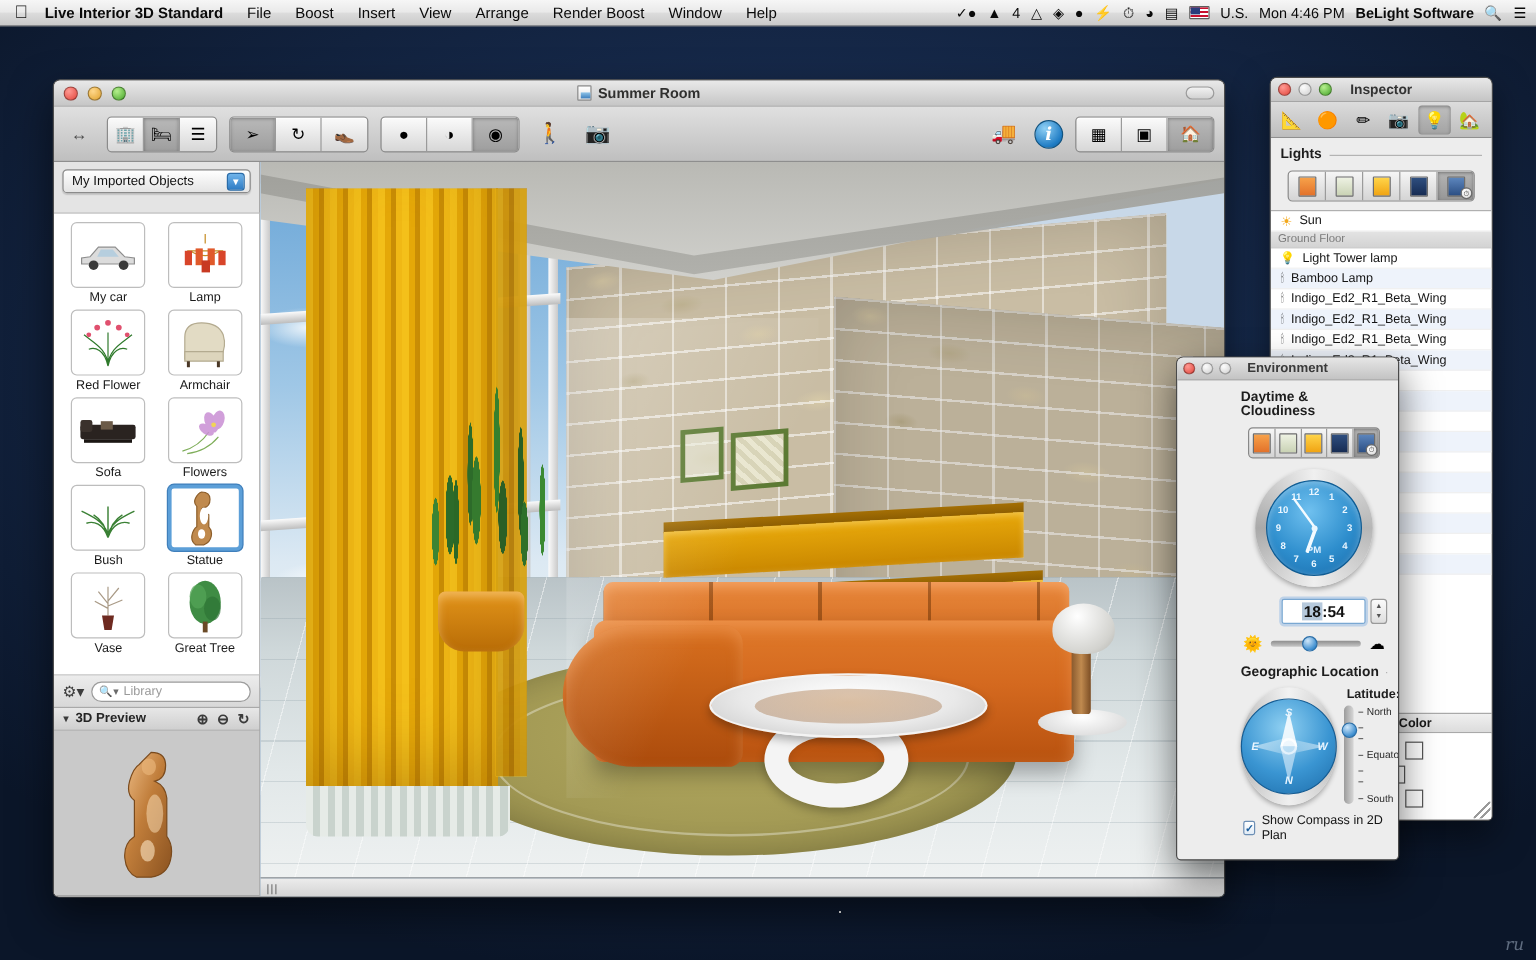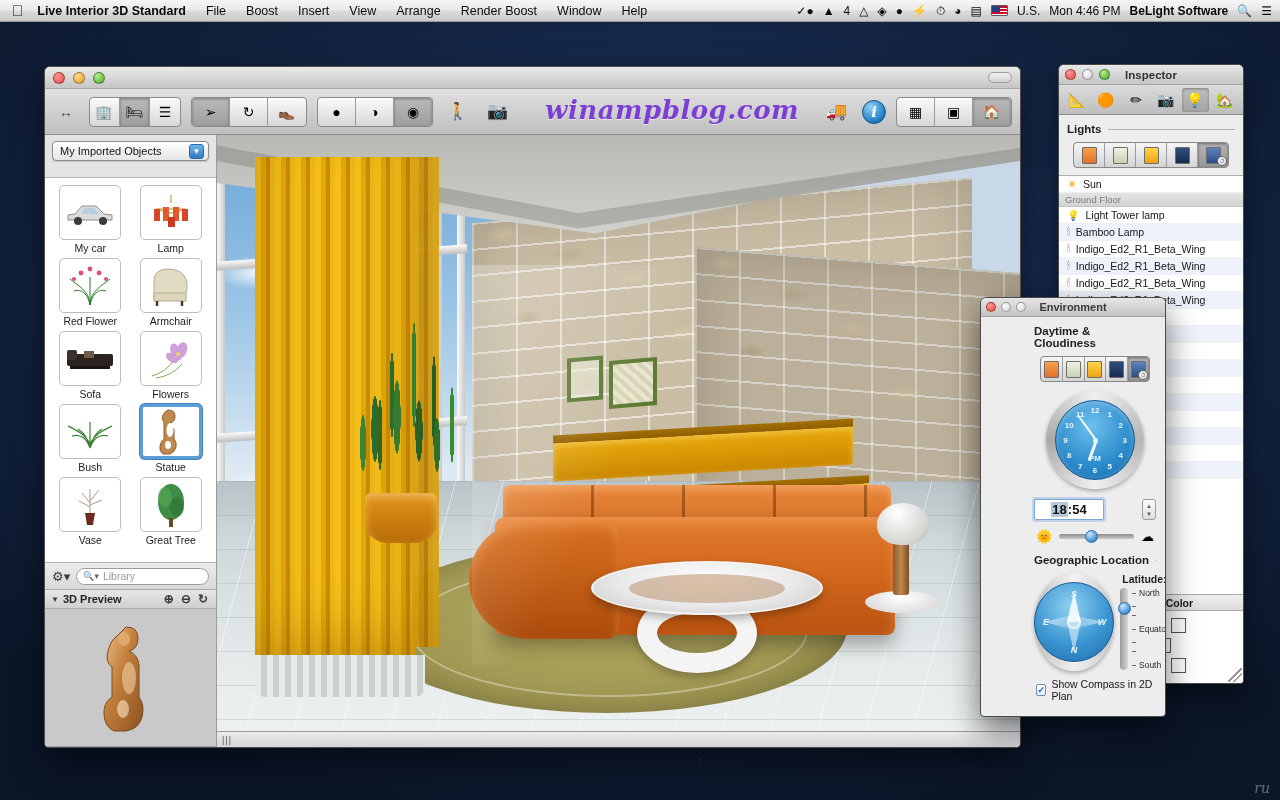--- a/index.html
+++ b/index.html
@@ -527,21 +527,21 @@
   }
   .cpm { position: absolute; left: 50%; top: 68%; transform: translateX(-50%); font-size: 8px; color: #dff0ff; font-weight: bold; }
   .hand {
     position: absolute; left: 50%; bottom: 50%; transform-origin: 50% 100%;
     background: #f4fbff; border-radius: 2px;
   }
   .hand.hour { width: 3px; height: 22px; transform: rotate(200deg); }
   .hand.min  { width: 2px; height: 31px; transform: rotate(-36deg); }
   .cdot { position: absolute; left: 50%; top: 50%; width: 5px; height: 5px; margin: -2.5px 0 0 -2.5px; border-radius: 50%; background: #eaf7ff; }
 
-  .timerow { display: flex; align-items: center; justify-content: space-between; gap: 4px; margin-top: 10px; }
+  .timerow { display: flex; align-items: center; justify-content: flex-end; gap: 4px; margin-top: 10px; }
   .timefield {
     width: 70px; height: 21px; border: 1px solid #7aa8d2; border-radius: 2px;
     background: #fff; display: flex; align-items: center; justify-content: center;
     font-size: 13px; font-weight: bold; color: #111;
     box-shadow: 0 0 0 2px rgba(120,170,225,.4);
   }
   .timefield .hh { background: #b6c9dc; padding: 0 1px; }
   .stepper {
     width: 14px; height: 21px; border: 1px solid #9a9a9a; border-radius: 3px;
     background: linear-gradient(#fbfbfb,#dedede);
@@ -675,20 +675,24 @@
 </div>
 
 <div id="mainwin">
 
   <div class="titlebar">
     <div class="traffic">
       <div class="tl red"></div>
       <div class="tl amber"></div>
       <div class="tl green"></div>
     </div>
+    <div class="win-title">
+      <span class="docicon"></span>
+      <span>Summer Room</span>
+    </div>
     <div class="tb-pill"></div>
   </div>
 
   <div class="toolbar">
     <div class="tb-arrows">↔</div>
 
     <div class="seg">
       <div class="sb">🏢</div>
       <div class="sb on">🛏</div>
       <div class="sb">☰</div>
@@ -702,21 +706,20 @@
 
     <div class="seg wide">
       <div class="sb">●</div>
       <div class="sb">◑</div>
       <div class="sb on">◉</div>
     </div>
 
     <div class="tb-plain">🚶</div>
     <div class="tb-plain">📷</div>
 
-    <div class="watermark">winampblog.com</div>
 
     <div class="tb-right">
       <div class="tb-plain">🚚</div>
       <div class="infobtn">i</div>
       <div class="seg wide">
         <div class="sb">▦</div>
         <div class="sb">▣</div>
         <div class="sb on">🏠</div>
       </div>
     </div>

